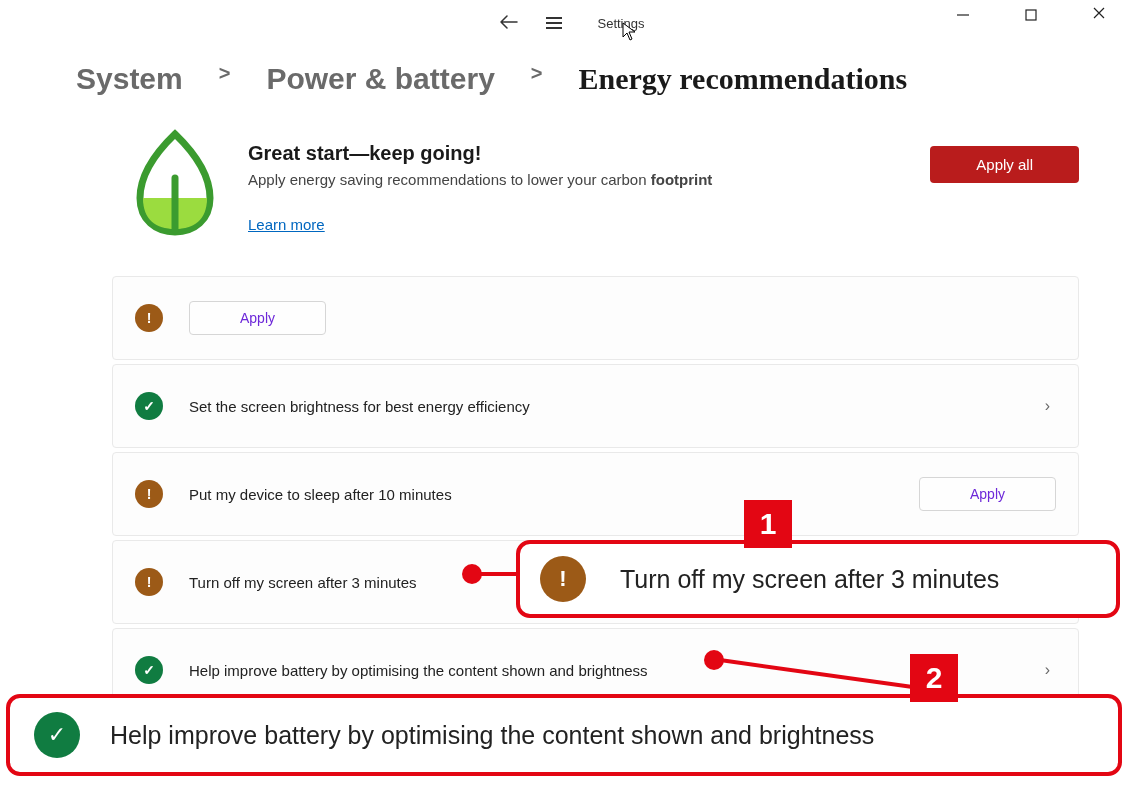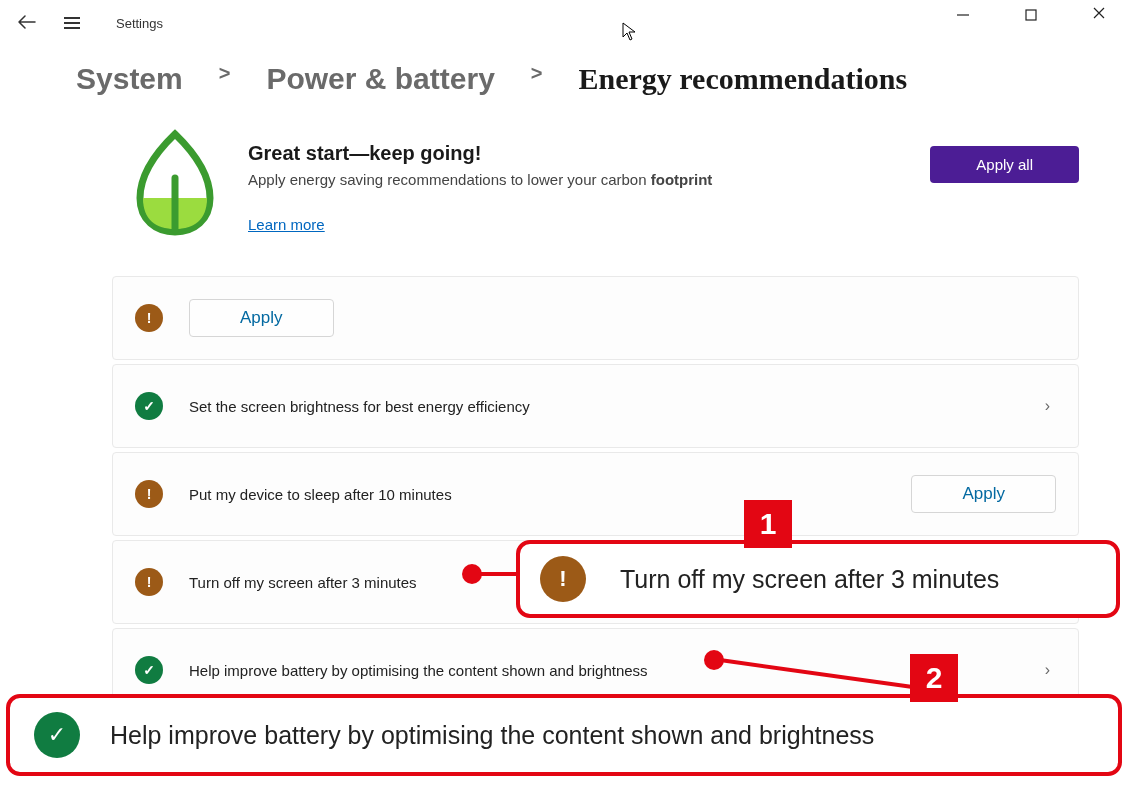--- a/index.html
+++ b/index.html
@@ -11,20 +11,21 @@
       height: 786px;
       position: relative;
       overflow: hidden;
     }
     .titlebar {
       display: flex;
       align-items: center;
       height: 46px;
       padding: 0 3px 0 18px;
       position: relative;
+      justify-content: center;
     }
     .titlebar-left { display: flex; align-items: center; gap: 28px; }
     .back-arrow { font-size: 18px; color: #333; }
     .hamburger {
       display: inline-flex; flex-direction: column; gap: 3.5px;
     }
     .hamburger span { width: 16px; height: 1.5px; background: #333; display: block; }
     .app-title { font-size: 13px; color: #333; margin-left: 8px; }
     .cursor-arrow { position: absolute; left: 622px; top: 22px; }
     .window-controls {
@@ -45,21 +46,21 @@
     .hero {
       display: flex; align-items: flex-start; gap: 28px;
       padding: 10px 50px 34px 130px;
     }
     .leaf-icon { flex-shrink: 0; }
     .hero-text { flex: 1; padding-top: 14px;}
     .hero-title { font-size: 20px; font-weight: 600; margin-bottom: 6px; }
     .hero-sub { font-size: 15px; color: #444; }
     .hero-link { font-size: 15px; color: #0067c0; margin-top: 28px; display: inline-block; }
     .apply-all-btn {
-      background: #4c1d95; color: #fff; border: none; border-radius: 4px;
+      background: #b91c1c; color: #fff; border: none; border-radius: 4px;
       font-size: 15px; padding: 10px 46px; margin-top: 18px;
     }
     .cards { padding: 0 50px 0 112px; display: flex; flex-direction: column; gap: 4px; }
     .card {
       background: #fdfdfd;
       border: 1px solid #e9e9e9;
       border-radius: 4px;
       display: flex; align-items: center;
       padding: 20px 22px;
       min-height: 84px;
@@ -69,21 +70,21 @@
       width: 28px; height: 28px; border-radius: 50%;
       display: inline-flex; align-items: center; justify-content: center;
       color: #fff; font-size: 14px; font-weight: 700; flex-shrink: 0;
       margin-right: 26px;
     }
     .status-dot.warn { background: #9c5a17; }
     .status-dot.ok { background: #107c41; }
     .card-label { font-size: 15px; color: #222; flex: 1; }
     .apply-btn {
       border: 1px solid #d6d6d6; background: #fefefe; border-radius: 4px;
-      padding: 8px 50px; font-size: 17px; color: #0369a1;
+      padding: 8px 50px; font-size: 14px; color: #6d28d9;
     }
     .chevron { color: #6a6a6a; font-size: 16px; padding-right: 6px; }
 
     
     .callout {
       position: absolute;
       background: #fff;
       border: 4px solid #e30613;
       border-radius: 14px;
       display: flex; align-items: center;

